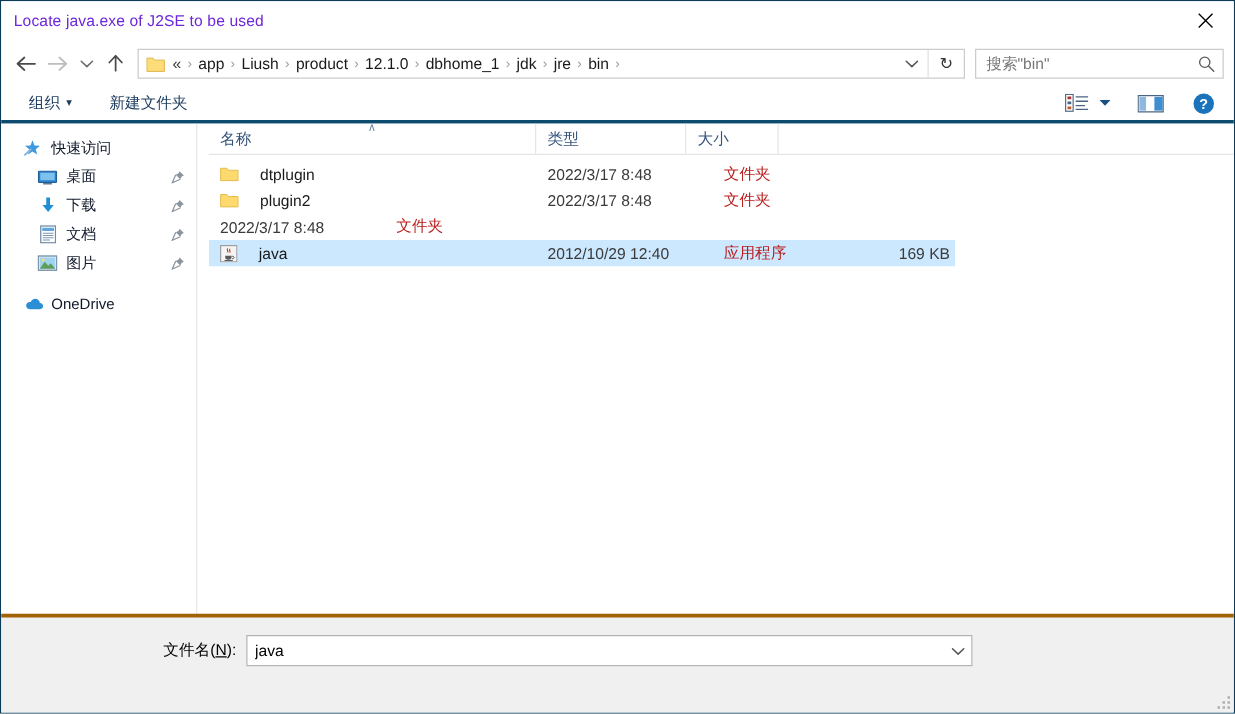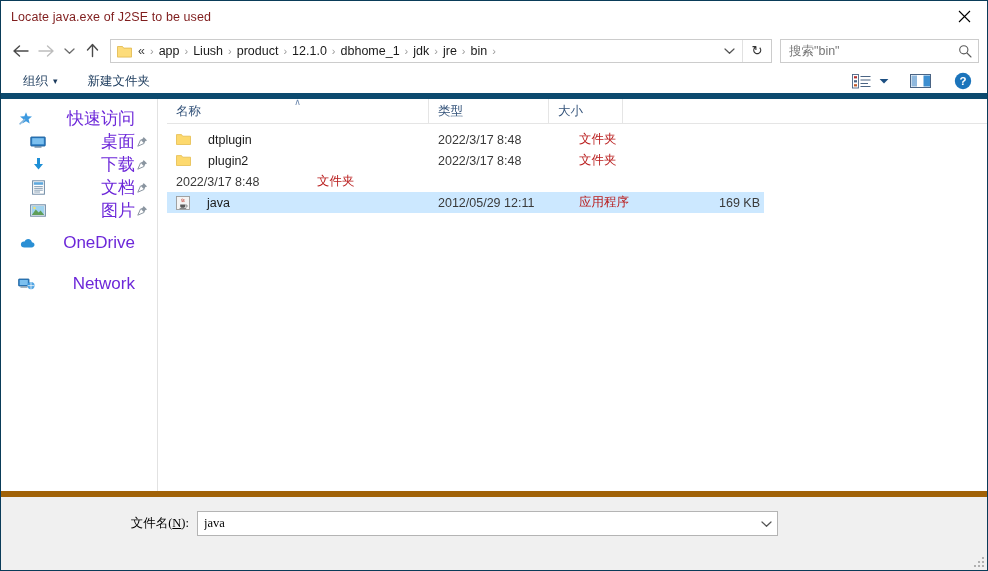--- a/index.html
+++ b/index.html
@@ -31,21 +31,21 @@
     height: 31px;
     flex: 0 0 31px;
     display: flex;
     align-items: center;
     background: #fff;
     position: relative;
   }
   .title-text {
     padding-left: 10px;
     font-size: 12.5px;
-    color: #7f1d1d;
+    color: #6d28d9;
     letter-spacing: 0.1px;
   }
   .close-btn {
     position: absolute;
     right: 0;
     top: 0;
     width: 45px;
     height: 30px;
     display: flex;
     align-items: center;
@@ -163,21 +163,21 @@
   }
 
   
   .toolbar {
     height: 30px;
     flex: 0 0 30px;
     display: flex;
     align-items: center;
     padding: 0 10px 0 16px;
     box-sizing: border-box;
-    border-bottom: 6px solid #0c4a6e;
+    border-bottom: 3px solid #0c4a6e;
     background: #fff;
   }
   .tb-item {
     display: flex;
     align-items: center;
     gap: 5px;
     font-size: 12.5px;
     color: #1b3a5c;
     padding: 2px 6px;
     cursor: default;
@@ -209,23 +209,22 @@
     box-sizing: border-box;
     background: #fff;
     overflow: hidden;
   }
   .side-item {
     display: flex;
     align-items: center;
     height: 23px;
     padding-right: 8px;
     cursor: default;
-    font-size: 17px;
-    color: #6d28d9;
-    text-align: right;
+    font-size: 12px;
+    color: #0f172a;
   }
   .side-item.selected { background: #d9d9d9; }
   .side-item .ind { flex: 0 0 auto; }
   .side-item .si-icon {
     flex: 0 0 auto;
     width: 22px;
     display: flex;
     align-items: center;
     justify-content: center;
   }
@@ -318,24 +317,23 @@
   .c-date { flex: 0 0 141px; color: #3a3a3a; }
   .c-type { flex: 0 0 120px; color: #b91c1c; }
   .c-size { flex: 0 0 74px; color: #3a3a3a; justify-content: flex-end; padding-right: 4px; padding-left: 0; }
   .file-icon { flex: 0 0 auto; display: flex; align-items: center; }
 
   
   .bottom {
     flex: 0 0 79px;
     height: 79px;
     background: #f0f0f0;
-    border-top: 6px solid #a16207;
+    border-top: 3px solid #a16207;
     position: relative;
     box-sizing: border-box;
-    font-family: Liberation Serif, serif;
   }
   .fname-row {
     position: absolute;
     left: 0; right: 0;
     top: 14px;
     display: flex;
     align-items: center;
   }
   .fname-label {
     width: 196px;
@@ -607,34 +605,20 @@
         </span>
         <span class="si-label">OneDrive</span>
         <span class="si-pin"></span>
       </div>
 
       <div class="side-group-gap"></div>
 
 
       <div class="side-group-gap"></div>
 
-      <div class="side-item lvl0">
-        <span class="ind"></span>
-        <span class="si-icon">
-          <svg width="17" height="15" viewBox="0 0 17 15">
-            <rect x="0.6" y="3" width="10.4" height="7" rx="0.5" fill="#2f7fc4" stroke="#1c5f9b" stroke-width="0.8"></rect>
-            <rect x="1.8" y="4" width="8" height="5" fill="#7cc0ef"></rect>
-            <rect x="2.4" y="10.6" width="7" height="1" fill="#6a8599"></rect>
-            <circle cx="13" cy="9.6" r="3.6" fill="#3f9be0" opacity="0.9"></circle>
-            <path d="M9.6 9.6 h6.8 M13 6 v7.2" stroke="#ffffff" stroke-width="0.7"></path>
-          </svg>
-        </span>
-        <span class="si-label">Network</span>
-        <span class="si-pin"></span>
-      </div>
     </div>
 
     <div class="listpane">
       <div class="colhead">
         <div class="col col-name">
           <span class="sort-caret">∧</span>
           <span>名称</span>
         </div>
         <div class="col col-type">
           <span>类型</span>
@@ -686,21 +670,21 @@
               <svg width="14" height="14" viewBox="0 0 14 14">
                 <rect x="0.5" y="0.5" width="13" height="13" fill="#f4f4f4" stroke="#9a9a9a" stroke-width="0.9"></rect>
                 <path d="M4.2 8.6 h5 v1.6 c0 0.9-0.8 1.5-2 1.5 h-1 c-1.2 0-2-0.6-2-1.5 z" fill="#5a5a5a"></path>
                 <path d="M9.4 9 c1.3 0 1.9 0.5 1.9 1 0 0.6-0.7 1-1.7 1" fill="none" stroke="#5a5a5a" stroke-width="0.8"></path>
                 <path d="M6 3 c-0.8 1 0.6 1.6 0.3 2.7 M7.8 3.4 c-0.7 0.9 0.5 1.4 0.2 2.3" fill="none" stroke="#c0392b" stroke-width="0.9" stroke-linecap="round"></path>
                 <path d="M3.6 12.4 h6.6" stroke="#5a5a5a" stroke-width="0.8"></path>
               </svg>
             </span>
             <span>java</span>
           </div>
-          <div class="cell c-date">2012/05/29 12:11</div>
+          <div class="cell c-date">2012/10/29 12:40</div>
           <div class="cell c-type">应用程序</div>
           <div class="cell c-size">169 KB</div>
         </div>
 
       </div>
     </div>
   </div>
 
   <div class="bottom">
     <div class="fname-row">

